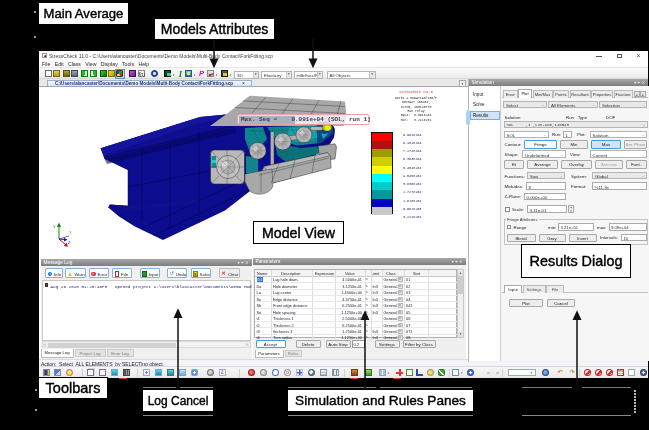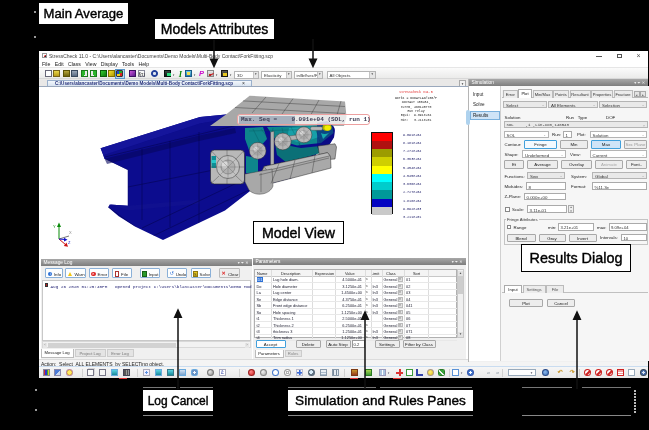--- a/index.html
+++ b/index.html
@@ -637,21 +637,22 @@
         <div class="abs" style="left:45px;top:199.4px;width:18px;height:7.2px;background:#ececec;border:1px solid #bbb;border-bottom:none;font-size:4.2px;text-align:center;line-height:7px;color:#555;">File</div>
         <div class="btn" style="left:8px;top:213.2px;width:34px;height:8.2px;line-height:7.5px;">Plot</div>
         <div class="btn" style="left:46px;top:213.2px;width:28px;height:8.2px;line-height:7.5px;">Cancel</div>
       </div>
     </div>
   </div>
 
   <div class="label" style="left:38px;  top:2px;   width:91px;  height:23px; font-size:13.1px;">Main Average</div>
   <div class="label" style="left:154px; top:18px;  width:121px; height:22px; font-size:14px;">Models Attributes</div>
   <div class="label" style="left:253px; top:221px; width:91px;  height:23px; font-size:14.2px;">Model View</div>
-  <div class="label" style="left:521px; top:244px; width:110px; height:28px; font-size:14.4px;">Results Dialog</div>
+  <div class="label" style="left:521px; top:244px; width:110px; height:34px; font-size:14.4px;">Results Dialog</div>
+  <div class="label" style="left:38px;  top:377px; width:70px;  height:22px; font-size:14.5px;">Toolbars</div>
   <div class="label" style="left:142px; top:389px; width:72px;  height:23px; font-size:12px;">Log Cancel</div>
   <div class="label" style="left:287px; top:389px; width:187px; height:23px; font-size:13.6px;">Simulation and Rules Panes</div>
 
   <div class="abs" style="left:143px;top:386.5px;width:33px;height:1px;background:#777;"></div>
   <div class="abs" style="left:180px;top:386.5px;width:33px;height:1px;background:#777;"></div>
   <div class="abs" style="left:143px;top:415px;width:70px;height:1px;background:#888;"></div>
   <div class="abs" style="left:288px;top:386.5px;width:88px;height:1px;background:#777;"></div>
   <div class="abs" style="left:380px;top:386.5px;width:92px;height:1px;background:#777;"></div>
   <div class="abs" style="left:288px;top:415px;width:185px;height:1px;background:#888;"></div>
   <div class="abs" style="left:522px;top:386.5px;width:50px;height:1px;background:#777;"></div>

